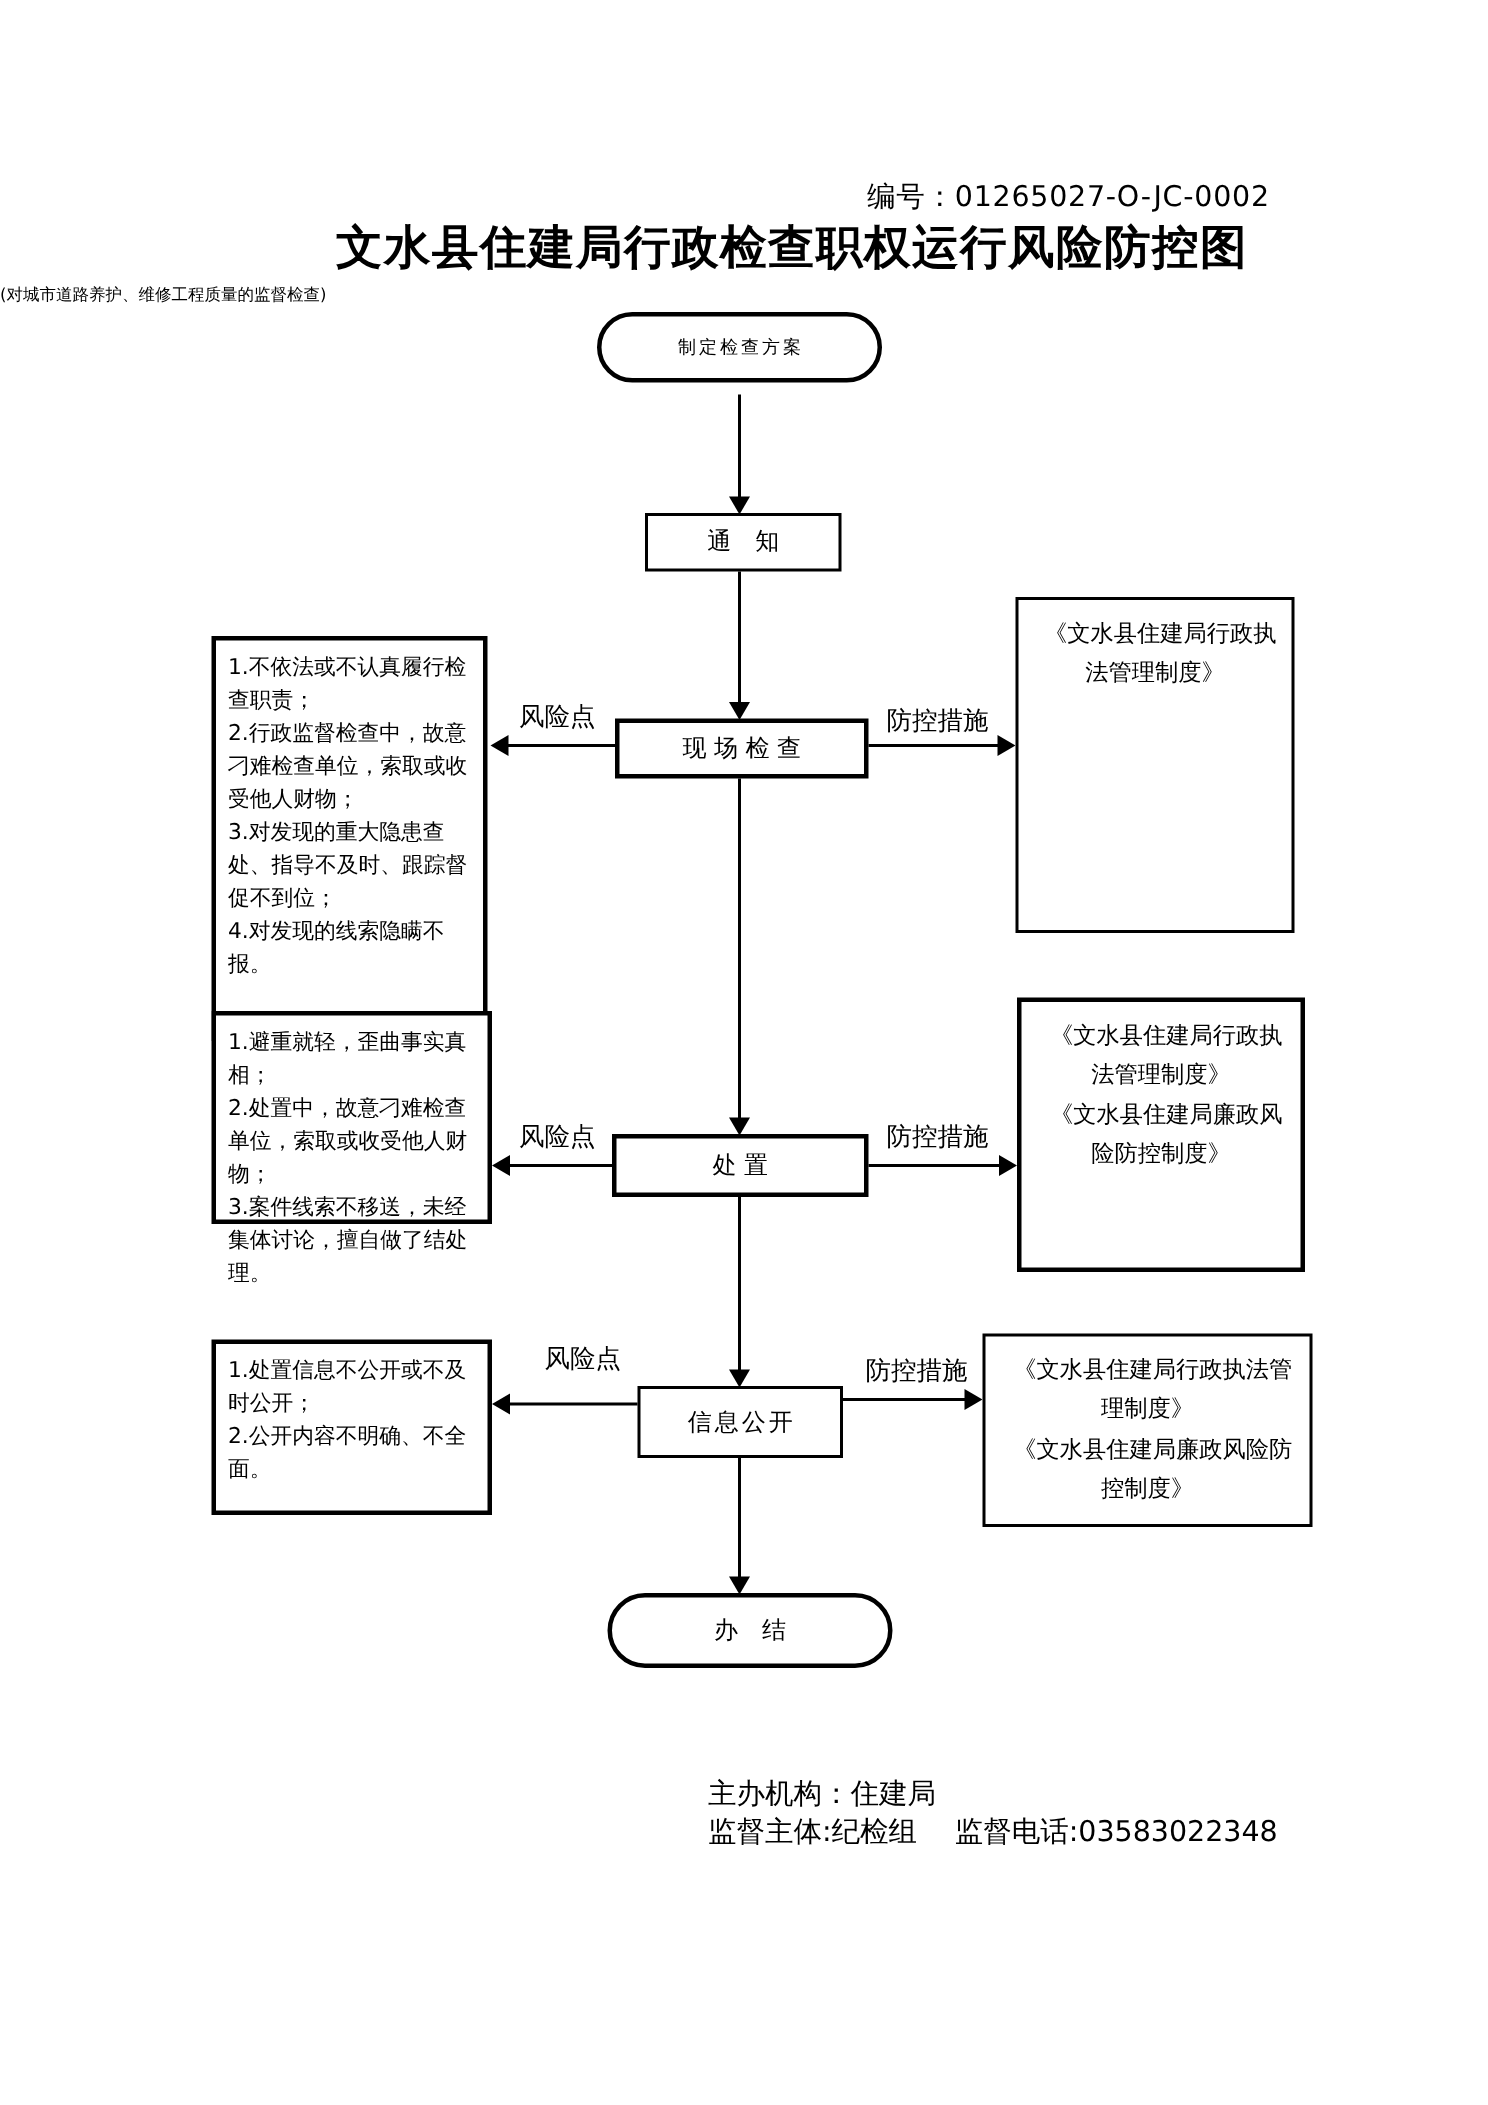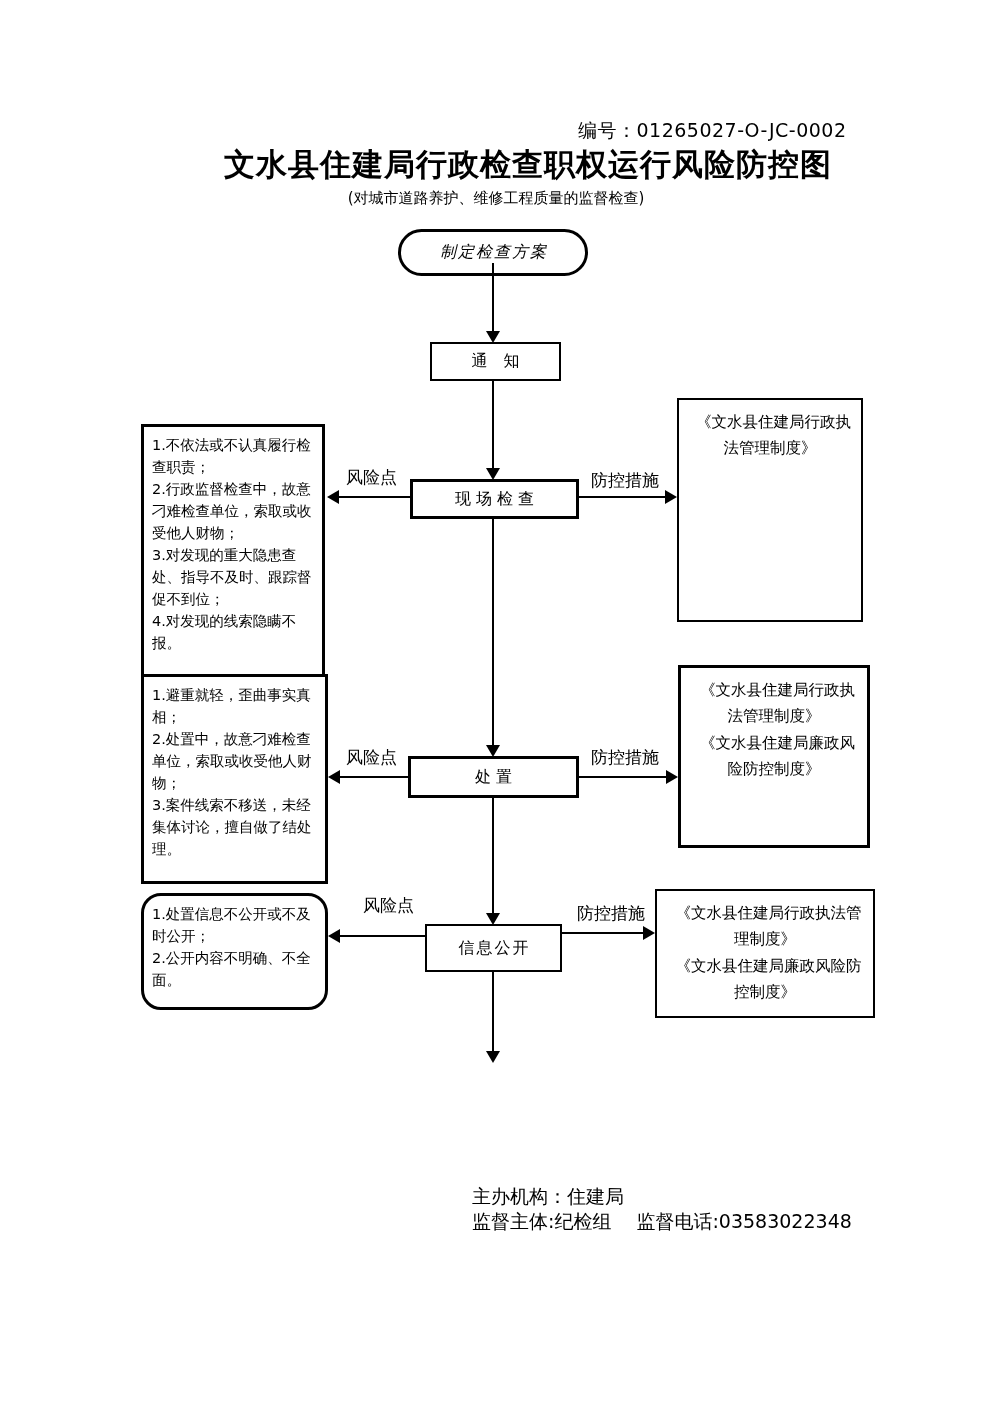--- a/index.html
+++ b/index.html
@@ -7,46 +7,46 @@
     position:relative; width:992px; height:1403px; margin:0 auto;
     background:#ffffff; color:#000000;
     font-family:"DejaVu Sans","Liberation Sans",sans-serif;
     overflow:hidden;
   }
   .abs { position:absolute; }
 
   
   #doc-code { left:578px; top:118px; font-size:19px; letter-spacing:0.5px; }
   #doc-title { left:0; top:144px; width:100%; text-align:center; font-size:31px; font-weight:bold; letter-spacing:1px;padding-left:32px; }
-  #doc-subtitle { left:0; top:189px; width:100%; text-align:center; font-size:15px; }
+  #doc-subtitle { left:0; top:189px; width:100%; font-size:11px; }
 
   
   .node {
     border:3px solid #000; background:#fff;
     display:flex; align-items:center; justify-content:center;
     font-size:16px; box-sizing:border-box;
   }
   .stadium { border-radius:27px; }
-  #node-start     { left:398px; top:229px; width:190px; height:47px; font-size:16px;font-style:italic; }
+  #node-start     { left:398px; top:208px; width:190px; height:47px; font-size:12px; }
   #node-notify    { left:430px; top:342px; width:131px; height:39px; border-width:2px; }
   #node-inspect   { left:410px; top:479px; width:169px; height:40px; }
   #node-dispose   { left:408px; top:756px; width:171px; height:42px; }
   #node-publicity { left:425px; top:924px; width:137px; height:48px; border-width:2px; }
   #node-end       { left:405px; top:1062px; width:190px; height:50px; }
   .sp2 { letter-spacing:2px; margin-right:-2px; }
   .sp5 { letter-spacing:5px; margin-right:-5px; }
 
   
   .risk-box {
     border:3px solid #000; box-sizing:border-box; background:#fff;
     padding:7px 8px; font-size:14.5px; line-height:1.52; text-align:left;
   }
   #risk-box-1 { left:141px; top:424px; width:184px; height:270px; }
-  #risk-box-2 { left:141px; top:674px; width:187px; height:210px; }
-  #risk-box-3 { left:141px; top:893px; width:187px; height:117px;border-radius:20px; }
+  #risk-box-2 { left:141px; top:674px; width:187px; height:142px; }
+  #risk-box-3 { left:141px; top:893px; width:187px; height:117px; }
 
   .measure-box {
     border:2px solid #000; box-sizing:border-box; background:#fff;
     padding:9px 10px; font-size:15.5px; line-height:1.7; text-align:center;
   }
   #measure-box-1 { left:677px; top:398px; width:186px; height:224px; }
   #measure-box-2 { left:678px; top:665px; width:192px; height:183px; border-width:3px; }
   #measure-box-3 { left:655px; top:889px; width:220px; height:129px; }
   .measure-item { text-indent:7px; }
 
@@ -105,20 +105,23 @@
   </div>
   <div class="abs node" id="node-inspect">
     <span class="sp5">现场检查</span>
   </div>
   <div class="abs node" id="node-dispose">
     <span class="sp5">处置</span>
   </div>
   <div class="abs node" id="node-publicity">
     <span class="sp2">信息公开</span>
   </div>
+  <div class="abs node stadium" id="node-end">
+    <span>办　结</span>
+  </div>
 
   <div class="abs v-arrow" id="arrow-down-1">
     <div class="shaft"></div>
       <div class="tip"></div>
   </div>
   <div class="abs v-arrow" id="arrow-down-2">
     <div class="shaft"></div>
       <div class="tip"></div>
   </div>
   <div class="abs v-arrow" id="arrow-down-3">

